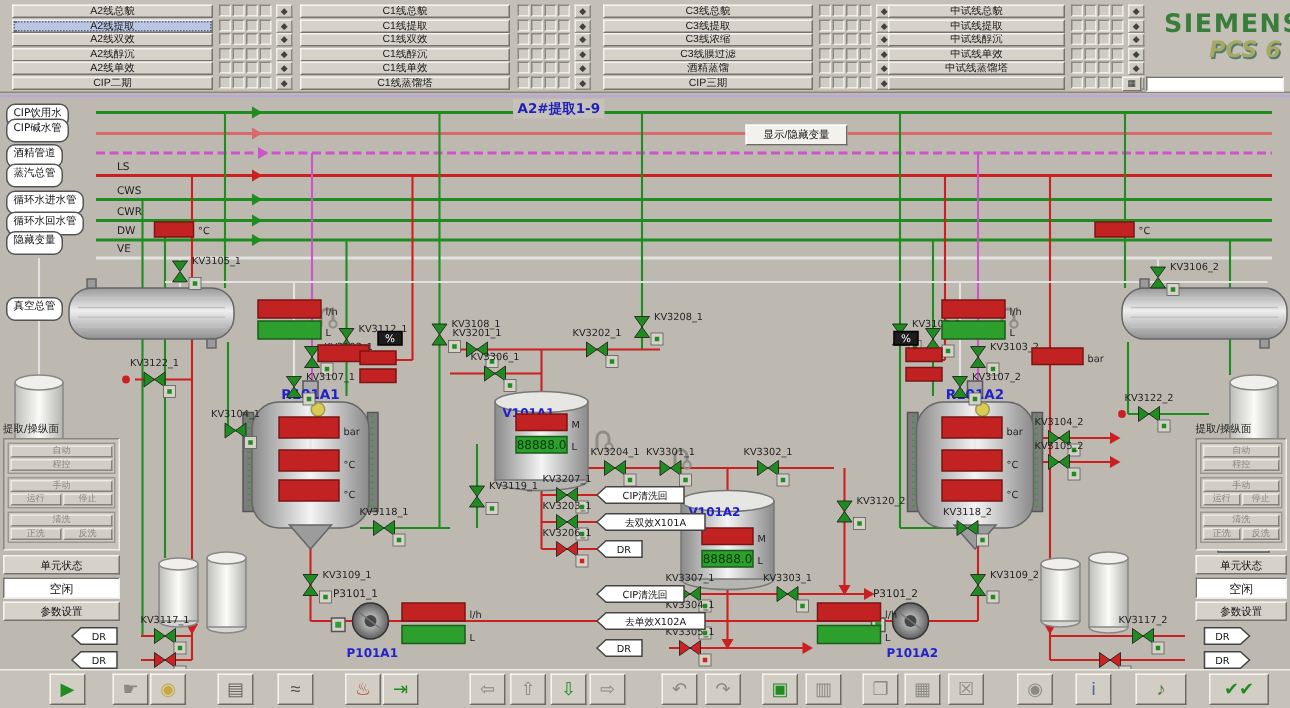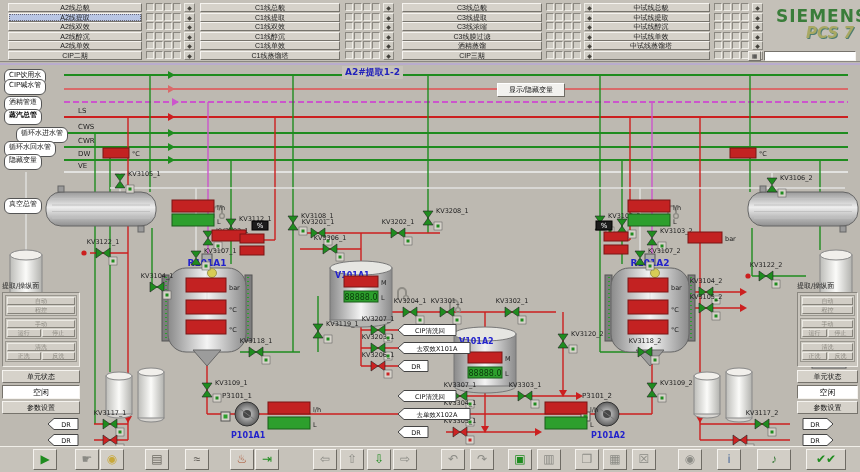--- a/index.html
+++ b/index.html
@@ -208,21 +208,21 @@
         <div class="grid-cell" style="left: 741px; top: 41px;"></div>
         <div class="bell-cell" style="left: 752px; top: 41px;">◆</div>
         <div class="grid-cell" style="left: 714px; top: 50.5px;"></div>
         <div class="grid-cell" style="left: 723px; top: 50.5px;"></div>
         <div class="grid-cell" style="left: 732px; top: 50.5px;"></div>
         <div class="grid-cell" style="left: 741px; top: 50.5px;"></div>
         <div class="bell-cell" style="left: 752px; top: 50.5px;">◆</div>
       </div>
     <div>
       <div id="logo-brand">SIEMENS</div>
-      <div id="logo-product">PCS 7</div>
+      <div id="logo-product">PCS 6</div>
     </div>
     <button id="cmd-btn">▦</button>
     <input id="cmd-input" value="" style="">
   </div>
 
   <div id="main">
     <svg id="pid" width="860" height="384" viewBox="0 62 860 384">
         <defs>
           <linearGradient id="gv" x1="0" y1="0" x2="1" y2="0">
             <stop offset="0" stop-color="#8a8a8a"></stop>
@@ -822,32 +822,32 @@
         </g>
         <g>
           <polygon points="833,440 827,434.5 803,434.5 803,445.5 827,445.5" fill="#ffffff" stroke="#444"></polygon>
           <text x="815" y="442.5" font-size="6.5" fill="#111" text-anchor="middle">DR</text>
         </g>
       </svg>
     <div id="overlays">
         <div class="capsule" style="left: 4px; top: 7px;">CIP饮用水</div>
         <div class="capsule" style="left: 4px; top: 17px;">CIP碱水管</div>
         <div class="capsule" style="left: 4px; top: 34px;">酒精管道</div>
-        <div class="capsule" style="left: 4px; top: 47px; font-weight: bold;">蒸汽总管</div>
+        <div class="capsule" style="left: 4px; top: 47px;">蒸汽总管</div>
         <div class="linetag" style="left: 78px; top: 45px;">LS</div>
-        <div class="capsule" style="left: 4px; top: 65px; margin-left: 12px;">循环水进水管</div>
+        <div class="capsule" style="left: 4px; top: 65px;">循环水进水管</div>
         <div class="linetag" style="left: 78px; top: 61px;">CWS</div>
         <div class="capsule" style="left: 4px; top: 79px;">循环水回水管</div>
         <div class="linetag" style="left: 78px; top: 75px;">CWR</div>
         <div class="capsule" style="left: 4px; top: 92px;">隐藏变量</div>
         <div class="linetag" style="left: 78px; top: 88px;">DW</div>
         <div class="capsule" style="left: 4px; top: 104px; margin-top: 32px;">真空总管</div>
         <div class="linetag" style="left: 78px; top: 100px;">VE</div>
       </div>
-    <div id="view-title">A2#提取1-2</div>
+    <div id="view-title">A2#提取1-9</div>
     <button id="toggle-vars">显示/隐藏变量</button>
     <div id="panel-left" class="panel" style="left:2px;width:78px">
         <div class="panel-h">提取/操纵面</div>
         <div class="panel-box">
           <div class="pgroup">
             <button class="pg-wide" disabled="">自动</button>
             <div class="pg-row">
               <button disabled="">程控</button>
             </div>
           </div>

